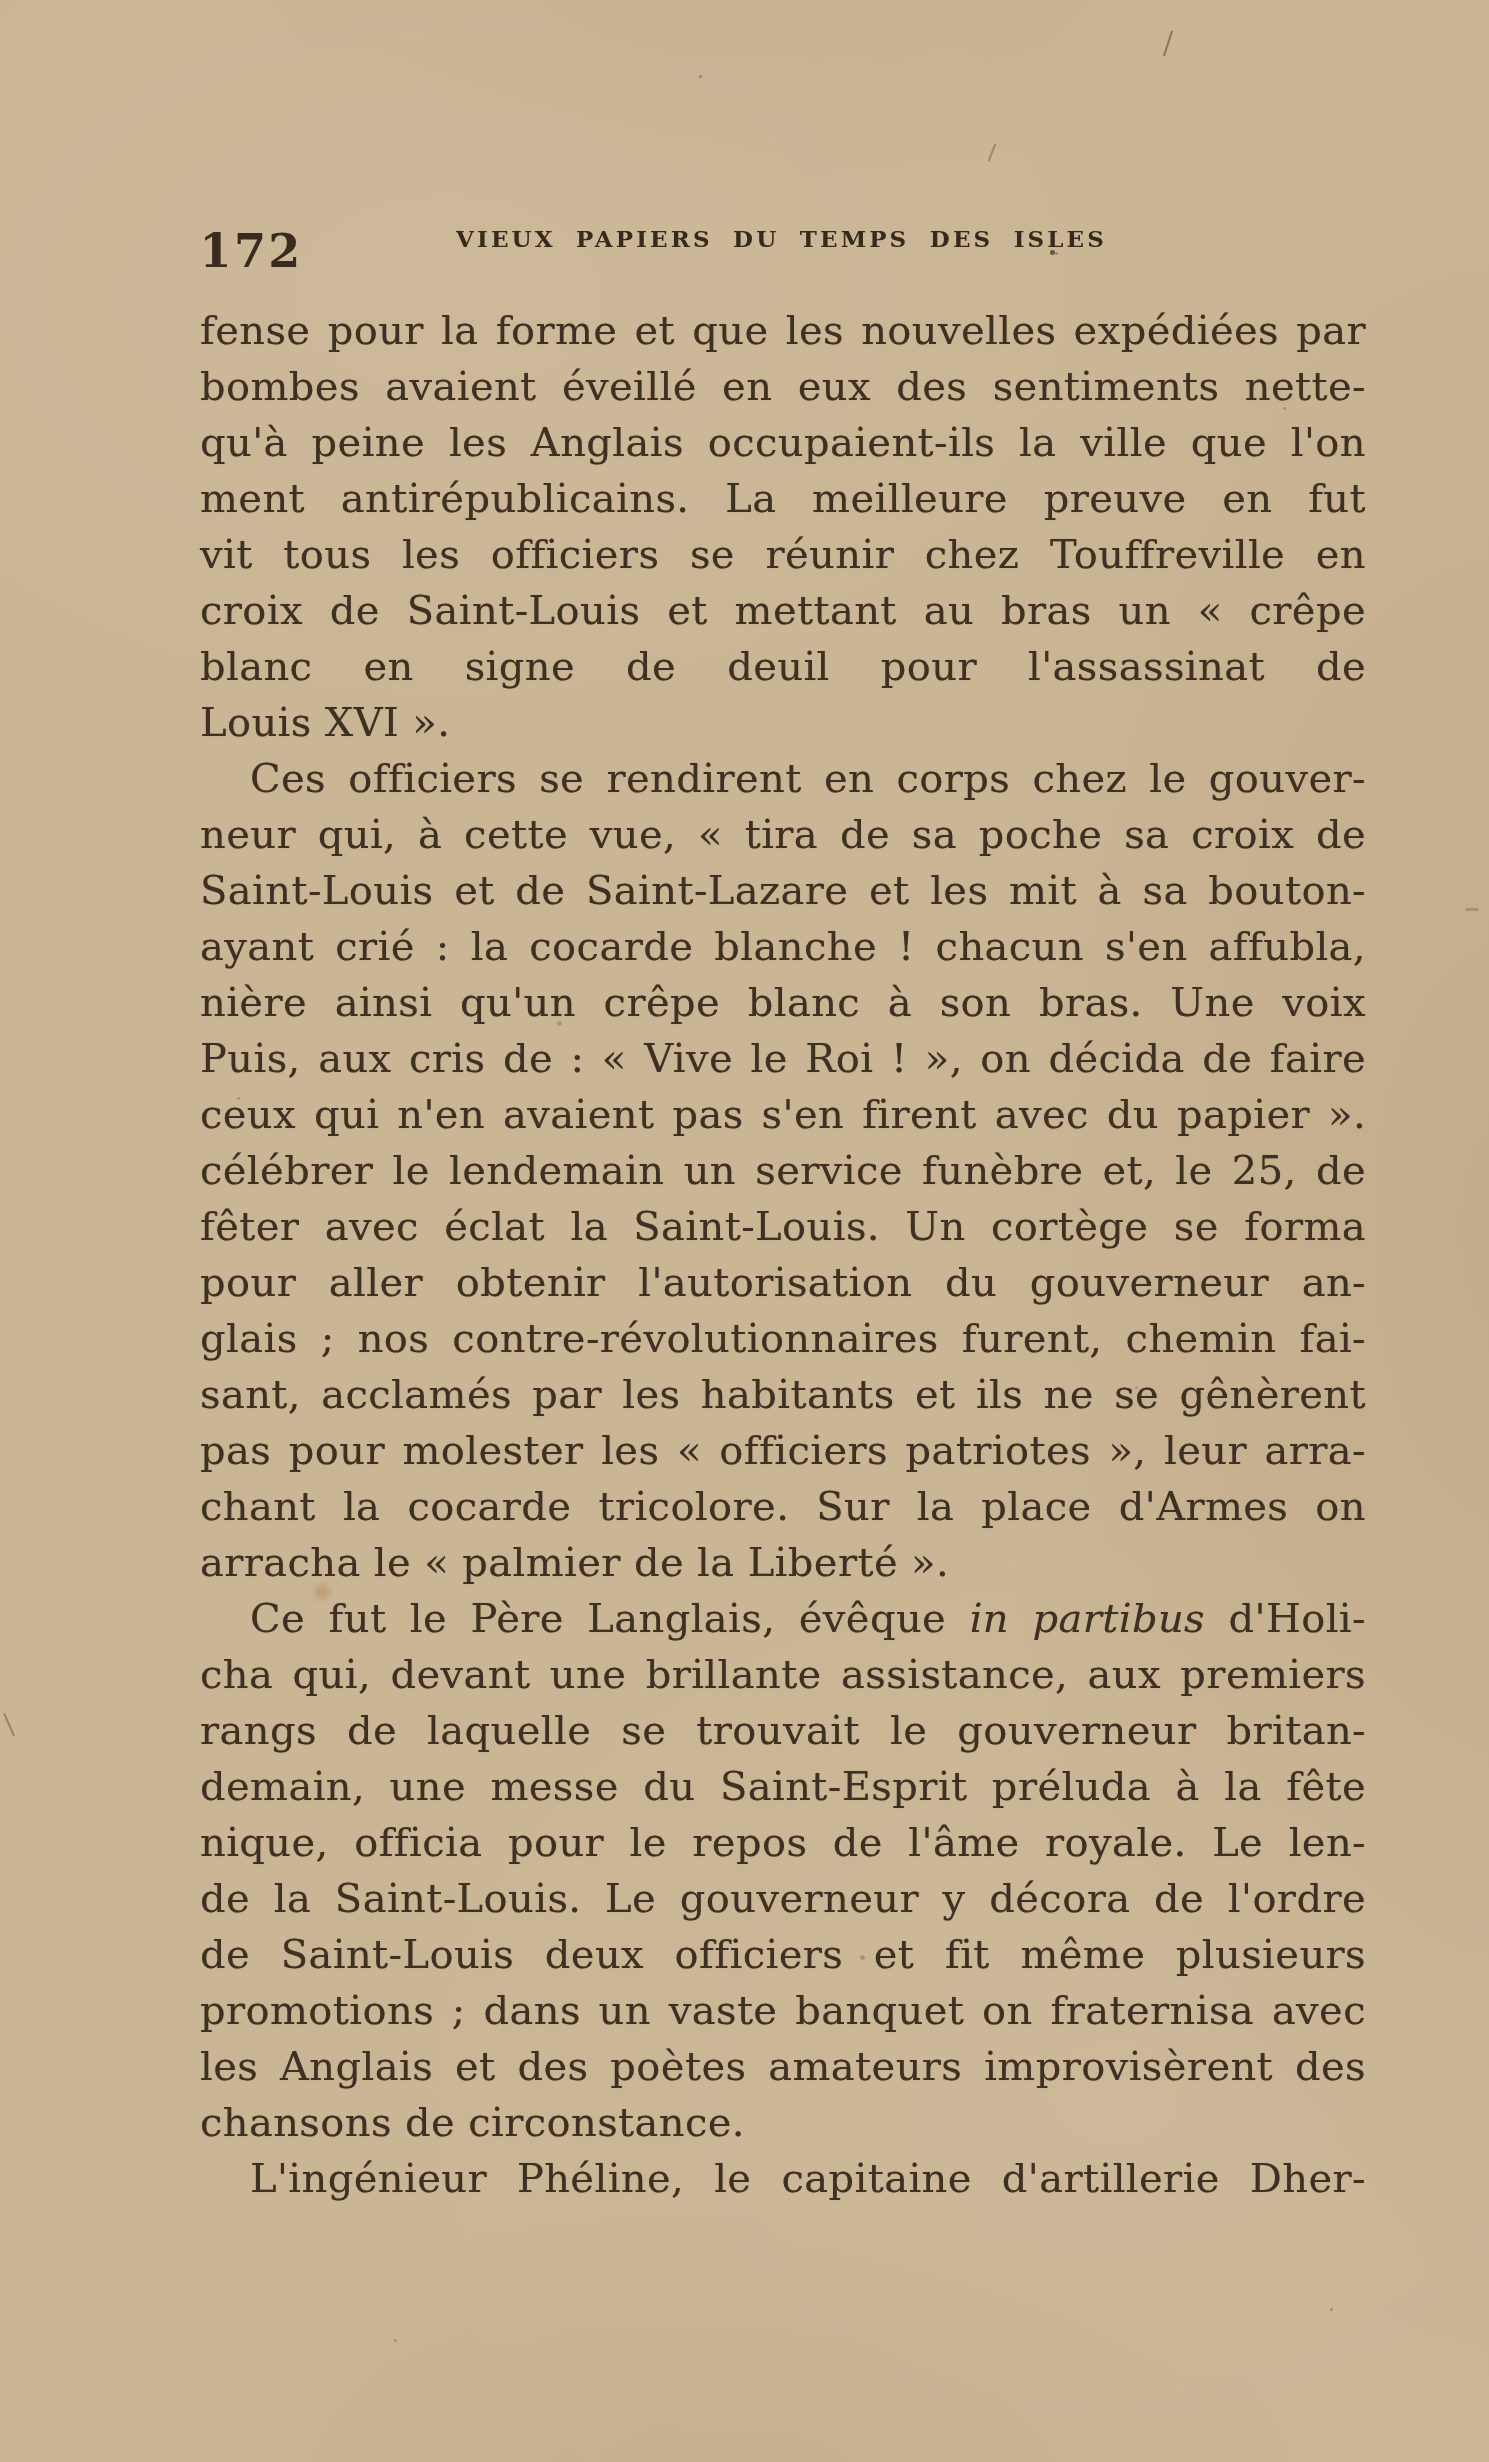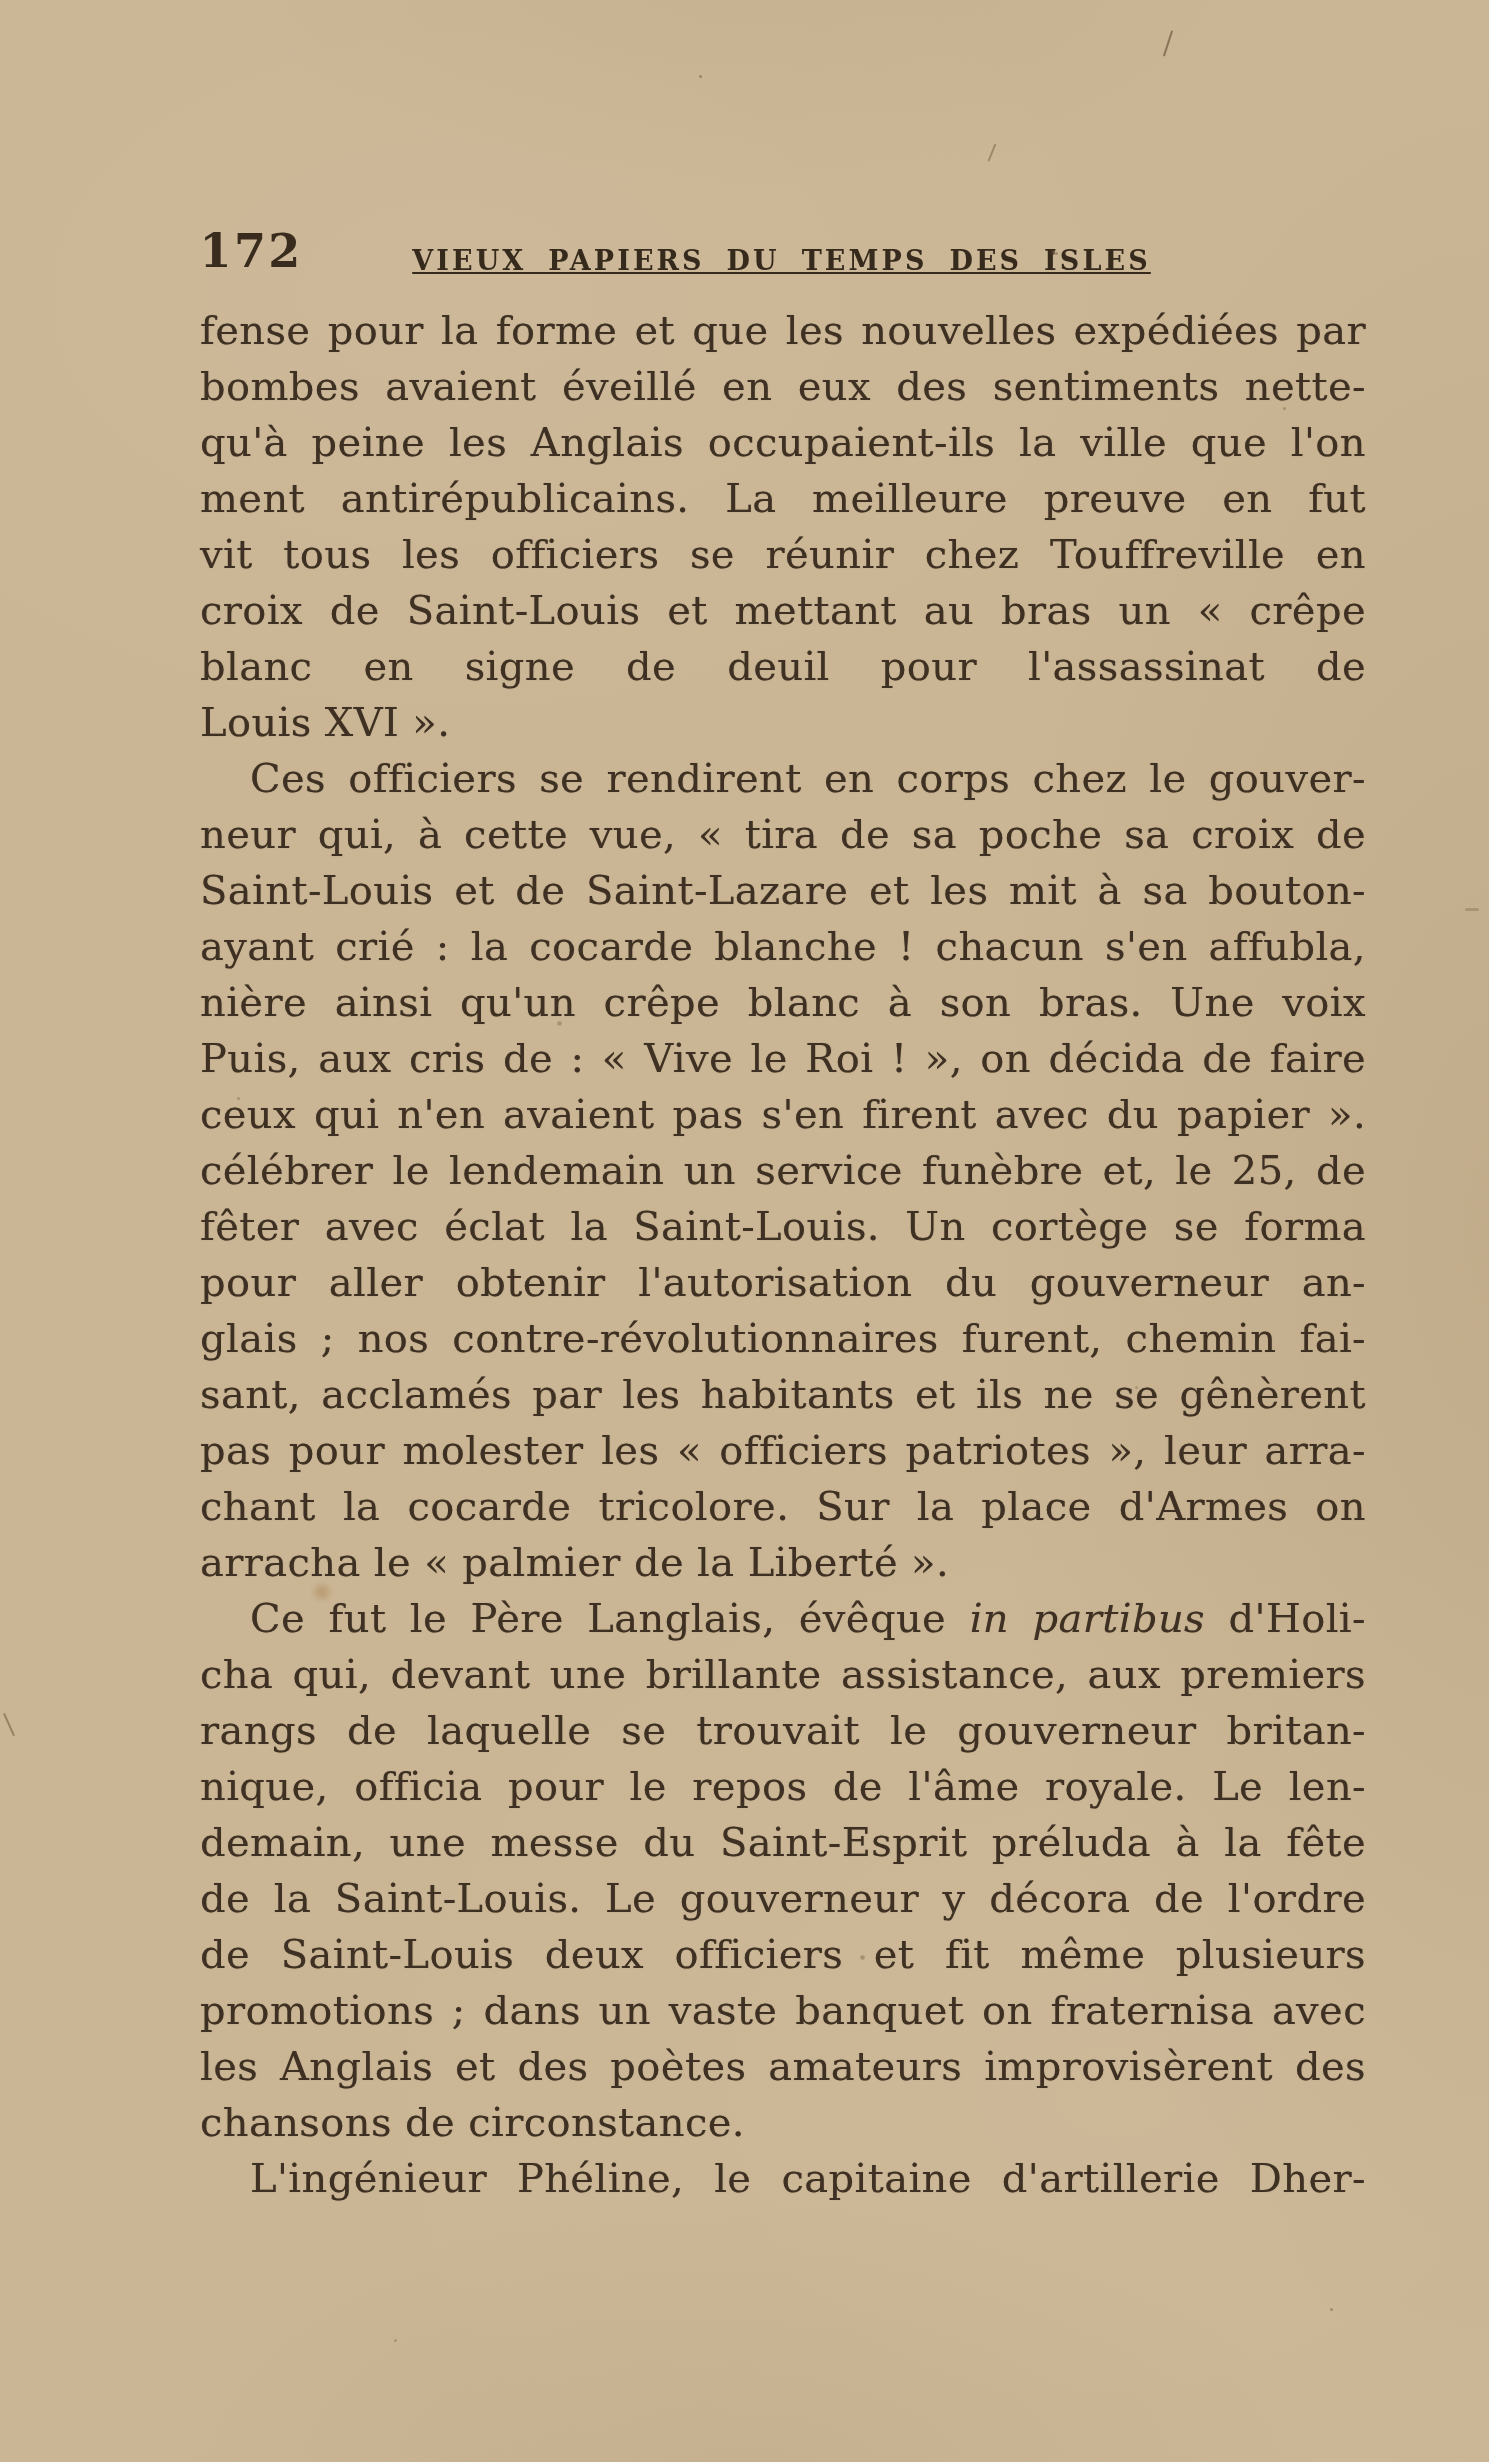--- a/index.html
+++ b/index.html
@@ -37,30 +37,29 @@
     left: 1.6px;
     top: 0px;
     font-size: 46px;
     font-weight: 700;
     letter-spacing: 2.3px;
     color: #392c1e;
   }
   .running-title {
     position: absolute;
     left: 0;
-    top: 21px;
+    top: 1px;
     width: 100%;
     text-align: center;
-    font-size: 27px;
+    font-size: 23px;
     font-weight: 700;
     letter-spacing: 3.1px;
     word-spacing: 9.4px;
     color: #362a1d;
     white-space: nowrap;
-    text-decoration: underline;
   }
 
   
   .body-text {
     position: absolute;
     left: 200px;
     top: 302px;
     width: 1166px;
     font-size: 40px;
     letter-spacing: 0.4px;
@@ -152,22 +151,22 @@
       <div class="line"><span>fêter avec éclat la Saint-Louis. Un cortège se forma</span></div>
       <div class="line"><span>pour aller obtenir l'autorisation du gouverneur an-</span></div>
       <div class="line"><span>glais ; nos contre-révolutionnaires furent, chemin fai-</span></div>
       <div class="line"><span>sant, acclamés par les habitants et ils ne se gênèrent</span></div>
       <div class="line"><span>pas pour molester les « officiers patriotes », leur arra-</span></div>
       <div class="line"><span>chant la cocarde tricolore. Sur la place d'Armes on</span></div>
       <div class="line end"><span>arracha le « palmier de la Liberté ».</span></div>
       <div class="line indent"><span>Ce fut le Père Langlais, évêque </span><span class="it">in partibus</span><span> d'Holi-</span></div>
       <div class="line"><span>cha qui, devant une brillante assistance, aux premiers</span></div>
       <div class="line"><span>rangs de laquelle se trouvait le gouverneur britan-</span></div>
+      <div class="line"><span>demain, une messe du Saint-Esprit préluda à la fête</span></div>
       <div class="line"><span>nique, officia pour le repos de l'âme royale. Le len-</span></div>
-      <div class="line"><span>demain, une messe du Saint-Esprit préluda à la fête</span></div>
       <div class="line"><span>de la Saint-Louis. Le gouverneur y décora de l'ordre</span></div>
       <div class="line"><span>de Saint-Louis deux officiers et fit même plusieurs</span></div>
       <div class="line"><span>promotions ; dans un vaste banquet on fraternisa avec</span></div>
       <div class="line"><span>les Anglais et des poètes amateurs improvisèrent des</span></div>
       <div class="line end"><span>chansons de circonstance.</span></div>
       <div class="line indent"><span>L'ingénieur Phéline, le capitaine d'artillerie Dher-</span></div>
     </div>
 
   <div class="mark mark-slash-tr"></div>
   <div class="mark mark-slash-mid"></div>

